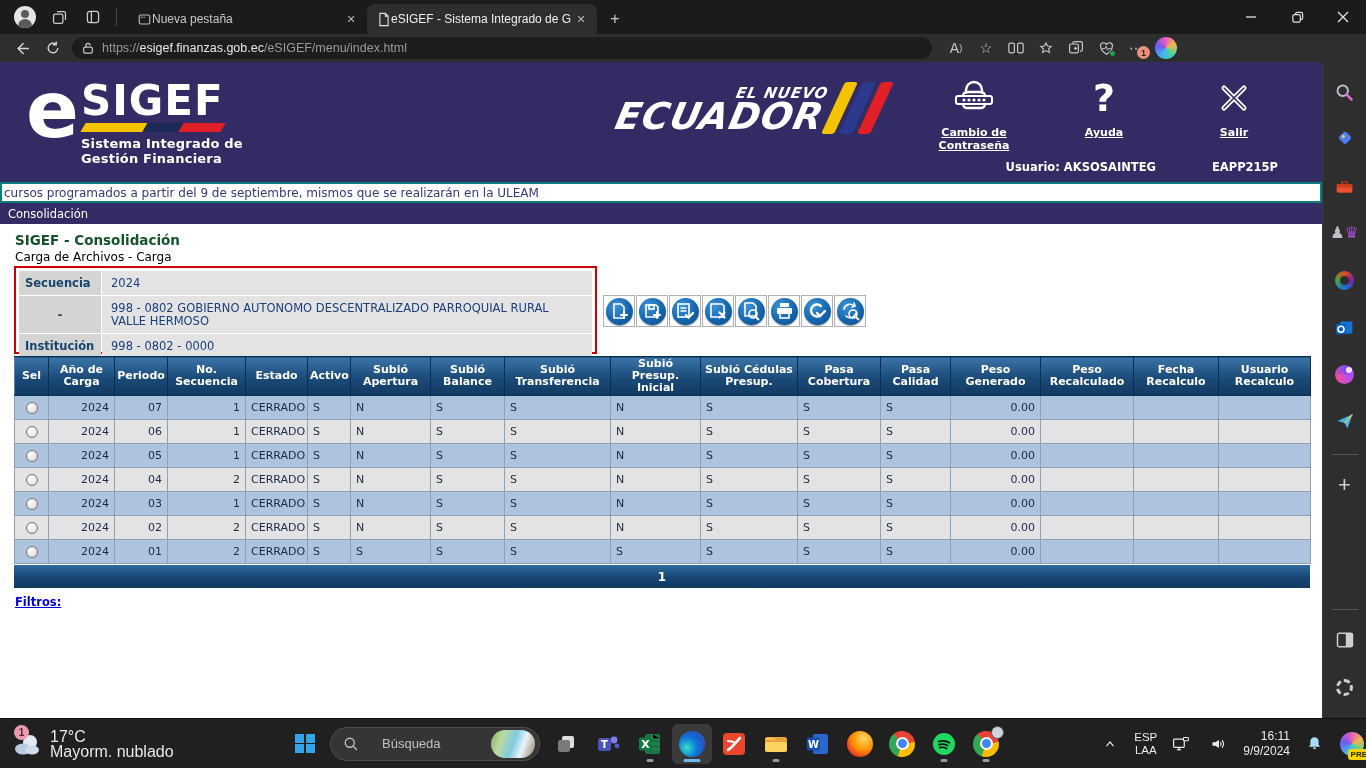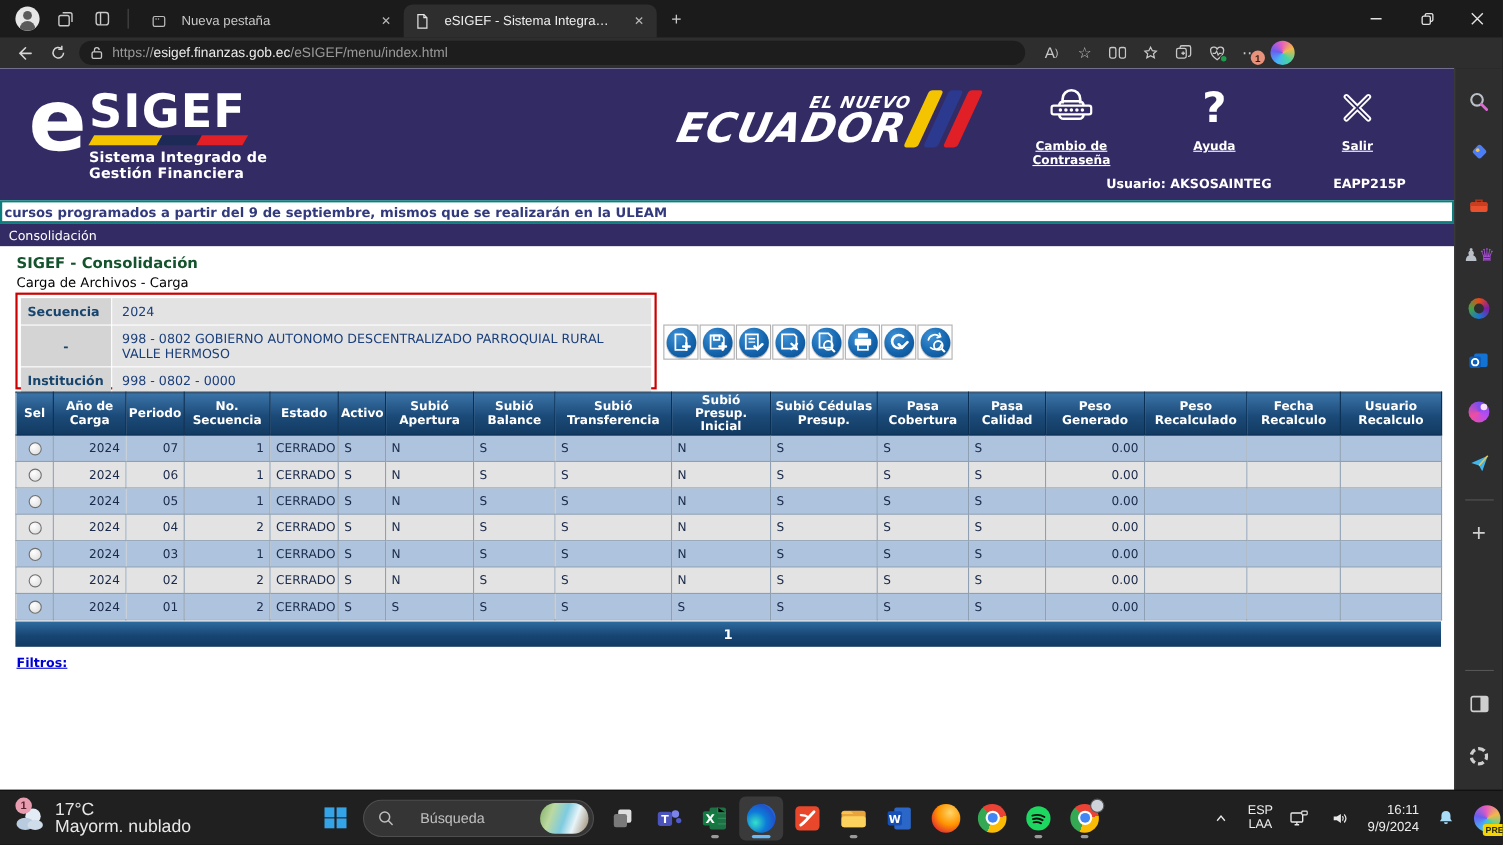--- a/index.html
+++ b/index.html
@@ -11,21 +11,21 @@
   #titlebar { position:absolute; top:0; left:0; width:1366px; height:34px;
     background:#1b1b1b; display:flex; align-items:center; }
   .tb-left { display:flex; align-items:center; gap:4px; padding:0 6px 0 10px; }
   .tb-iconbtn { width:30px; height:26px; display:flex; align-items:center; justify-content:center;
     border-radius:6px; color:#c9c9c9; }
   .avatar { width:22px; height:22px; border-radius:50%; background:#e6e6e6; position:relative; overflow:hidden; }
   .avatar::before { content:""; position:absolute; top:4px; left:7px; width:8px; height:8px; border-radius:50%; background:#5a5a5a; }
   .avatar::after { content:""; position:absolute; top:13px; left:4px; width:14px; height:9px; border-radius:7px 7px 0 0; background:#5a5a5a; }
   .tb-sep { width:1px; height:18px; background:#4a4a4a; margin:0 4px; }
   .tab { display:flex; align-items:center; height:30px; margin-top:4px; padding:0 8px 0 10px;
-    font-size:12px; color:#c8c8c8; gap:13px; }
+    font-size:12px; color:#c8c8c8; gap:0; }
   .tab.inactive { width:240px; }
   .tab.active { width:230px; background:#2e2e2e; border-radius:8px 8px 0 0; color:#efefef; }
   .tab .tab-title { flex:1; white-space:nowrap; overflow:hidden; text-overflow:ellipsis; }
   .tab .tab-close { width:16px; height:16px; display:flex; align-items:center; justify-content:center;
     font-size:11px; color:#b5b5b5; border-radius:4px; }
   .newtab-btn { width:28px; height:26px; margin:4px 0 0 4px; display:flex; align-items:center;
     justify-content:center; color:#c9c9c9; font-size:16px; }
   .win-controls { margin-left:auto; display:flex; height:34px; }
   .win-btn { width:46px; height:34px; display:flex; align-items:center; justify-content:center; color:#e2e2e2; }
 
@@ -72,21 +72,21 @@
   .hdr-actions { position:absolute; right:40px; top:12px; display:flex; gap:34px; }
   .hdr-action { display:flex; flex-direction:column; align-items:center; width:96px; color:#fff; cursor:pointer; }
   .hdr-action .icon-box { height:48px; display:flex; align-items:center; justify-content:center; }
   .hdr-action .lbl { font-size:11px; font-weight:bold; text-decoration:underline; text-align:center; line-height:13px; margin-top:4px; }
   .help-glyph { font-size:38px; font-weight:bold; color:#fff; line-height:40px; }
   .hdr-userline { position:absolute; right:44px; bottom:8px; display:flex; gap:56px; color:#fff;
     font-size:11.5px; font-weight:bold; }
 
   
   #marquee { position:absolute; top:120px; left:0; width:100%; height:21px; background:#fff;
-    border:2px solid #0e7d7d; display:flex; align-items:center; overflow:hidden;font-weight:bold; }
+    border:2px solid #0e7d7d; display:flex; align-items:center; overflow:hidden; }
   #marquee span { font-size:12px; color:#333a7c; white-space:nowrap; padding-left:2px; }
 
   
   #menubar { position:absolute; top:141px; left:0; width:100%; height:21px; background:#332b64;
     display:flex; align-items:center; padding-left:8px; }
   #menubar span { color:#fff; font-size:11.5px; }
 
   
   #content { position:absolute; top:162px; left:0; width:100%; height:494px; background:#fff; }
   .page-title { position:absolute; left:15px; top:8px; font-size:13.5px; font-weight:bold; color:#14532d; }

